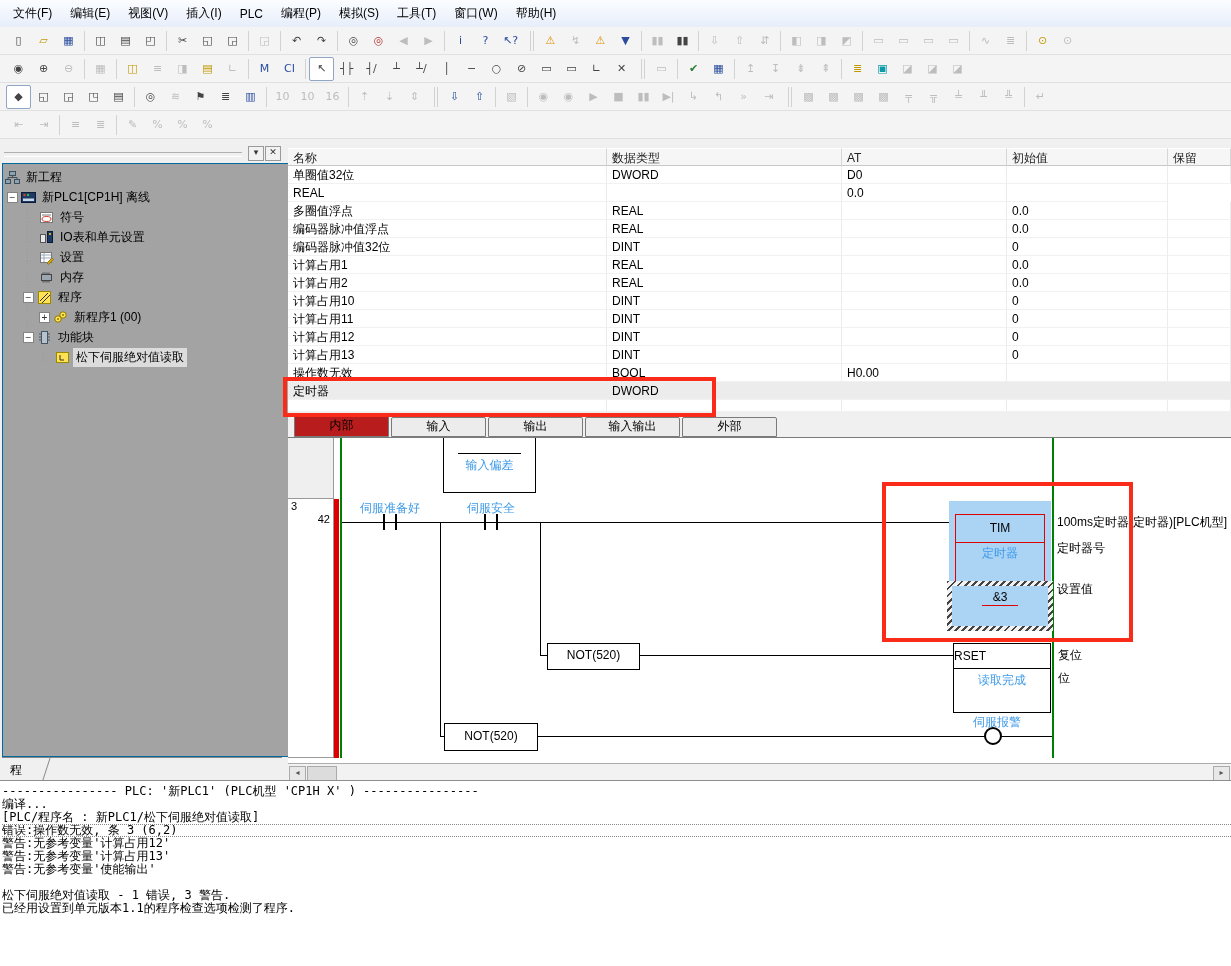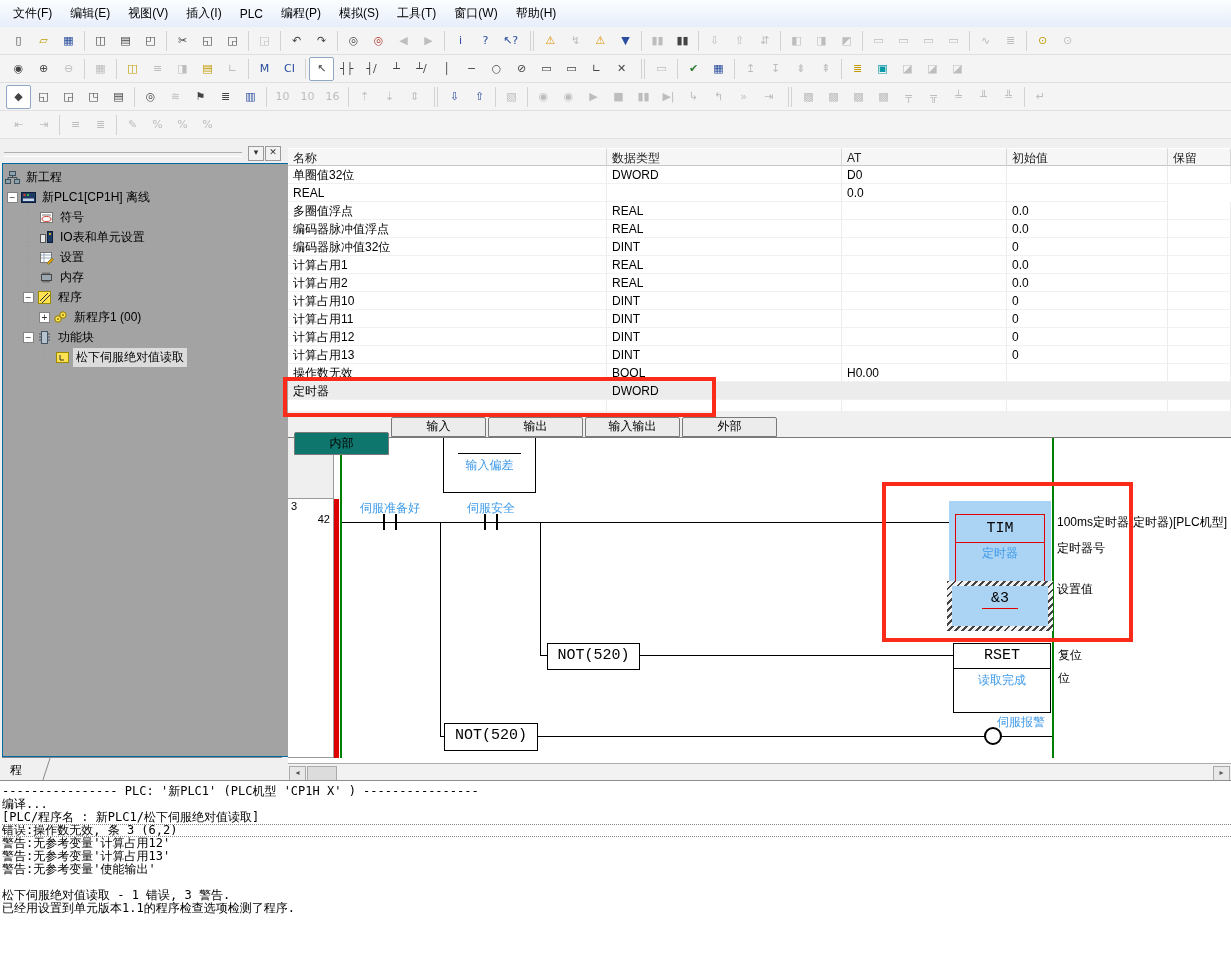--- a/index.html
+++ b/index.html
@@ -56,61 +56,61 @@
   .vcell{border-right:1px solid #ececec;border-bottom:1px solid #f1f1f1;padding:0 5px;
          overflow:hidden;white-space:nowrap}
   .vrow.vsel .vcell{background:#ececec}
   .vfill{height:12px}
   #ann1{position:absolute;left:283px;top:377px;width:425px;height:32px;border:4px solid #fa2b18;z-index:40}
   
   #sheettabs{position:absolute;left:288px;top:412px;width:943px;height:25px;background:#f0f0f0;
              display:flex;padding-left:6px;box-sizing:border-box}
   .stab{width:93px;height:18px;margin-top:5px;margin-right:2px;background:#ececec;border:1px solid #7a7a7a;
         border-radius:2px 2px 0 0;text-align:center;line-height:17px;flex:none}
-  .stab.active{margin-top:20px;height:21px;background:#0f766e;line-height:20px;z-index:2}
+  .stab.active{margin-top:2px;height:21px;background:#b91c1c;line-height:20px;z-index:2}
   
   #ladder{position:absolute;left:288px;top:437px;width:943px;height:326px;background:#fff;
           border-top:1px solid #7a7a7a;box-sizing:border-box;overflow:hidden}
   #ladder .abs{position:absolute}
   .lgA{left:0;top:0;width:45px;height:60px;background:#efefef;border-right:1px solid #9a9a9a;border-bottom:1px solid #9a9a9a}
   .lgB{left:0;top:61px;width:45px;height:258px;background:#fff;border-right:1px solid #9a9a9a;border-bottom:1px solid #9a9a9a}
   .rungno{left:3px;top:62px;font-size:11px}
   .stepno{left:0;top:75px;width:42px;text-align:right;font-size:11px}
   .errbar{left:46px;top:61px;width:5px;height:259px;background:#dd0000}
   .railL{left:52px;top:0;width:2px;height:320px;background:#008000}
   .railR{left:764px;top:0;width:2px;height:320px;background:#008000}
   .hl{background:#000;height:1px}
   .vl{background:#000;width:1px}
   .blue{color:#3f9be8}
-  .mono{font-family:Liberation Mono, monospace;font-size:15px}
+  .mono{font-family:Liberation Sans, sans-serif;font-size:12px}
   .prevbox{left:155px;top:0;width:93px;height:55px;border-left:1px solid #000;border-right:1px solid #000;border-bottom:1px solid #000;box-sizing:border-box}
   .prevdiv{position:absolute;left:14px;right:14px;top:15px;height:1px;background:#000}
   .prevlbl{position:absolute;left:0;width:100%;top:19px;text-align:center}
   .tick{width:2px;height:16px;top:76px;background:#000}
   .clbl{top:62px;width:100px;text-align:center}
   .timblk{left:661px;top:63px;width:102px;height:124px;background:#aad3f4}
   .timinner{position:absolute;left:6px;top:13px;width:88px;height:108px;border:1px solid #e00000}
   .timc1{height:27px;line-height:27px;text-align:center;border-bottom:1px solid #e00000}
   .timc2{height:20px;line-height:20px;text-align:center}
   .timhatch{position:absolute;left:-2px;top:80px;width:106px;height:50px;
             background:repeating-linear-gradient(135deg,#444 0 2px,#f2f2f2 2px 5px)}
   .timhatchin{position:absolute;inset:5px;background:#aad3f4;text-align:center}
   .timhatchin span{display:inline-block;margin-top:4px}
   .redul{width:36px;height:1px;background:#e00000;margin:1px auto 0}
   .ldesc{font-size:12px;white-space:nowrap}
   .d1{left:769px;top:76px}.d2{left:769px;top:102px}.d3{left:769px;top:143px}
   .notbox{border:1px solid #000;background:#fff;text-align:center;line-height:23px}
   .not1{left:259px;top:205px;width:91px;height:25px}
   .not2{left:156px;top:285px;width:92px;height:26px;line-height:24px}
   .rsetblk{left:665px;top:205px;width:98px;height:70px;border:1px solid #000;background:#fff;box-sizing:border-box}
-  .rsetc1{height:24px;line-height:24px;text-align:center;border-bottom:1px solid #000}
+  .rsetc1{height:24px;line-height:24px;border-bottom:1px solid #000}
   .rsetc2{height:22px;line-height:22px;text-align:center}
   .rl1{left:770px;top:209px}.rl2{left:770px;top:232px}
   .coil{left:696px;top:289px;width:14px;height:14px;border:2px solid #000;border-radius:50%;background:#fff}
-  .coillbl{left:688px;top:276px;width:90px;text-align:center}
+  .coillbl{left:664px;top:276px;width:90px;text-align:center}
   .ann2{left:594px;top:44px;width:243px;height:152px;border:4px solid #fa2b18;z-index:40}
   
   #hscroll{position:absolute;left:288px;top:763px;width:943px;height:17px;background:#f2f2f2;
            border-top:1px solid #adadad;box-sizing:border-box}
   .sbtn{position:absolute;top:2px;width:15px;height:13px;border:1px solid #aaa;background:#e8e8e8;
         font-size:8px;line-height:12px;text-align:center;color:#555}
   #sbl{left:1px}#sbr{right:1px}
   #sbthumb{position:absolute;left:19px;top:2px;width:28px;height:13px;background:#dcdcdc;border:1px solid #aaa}
   
   #outpanel{position:absolute;left:0;top:780px;width:1231px;height:186px;background:#fff;

